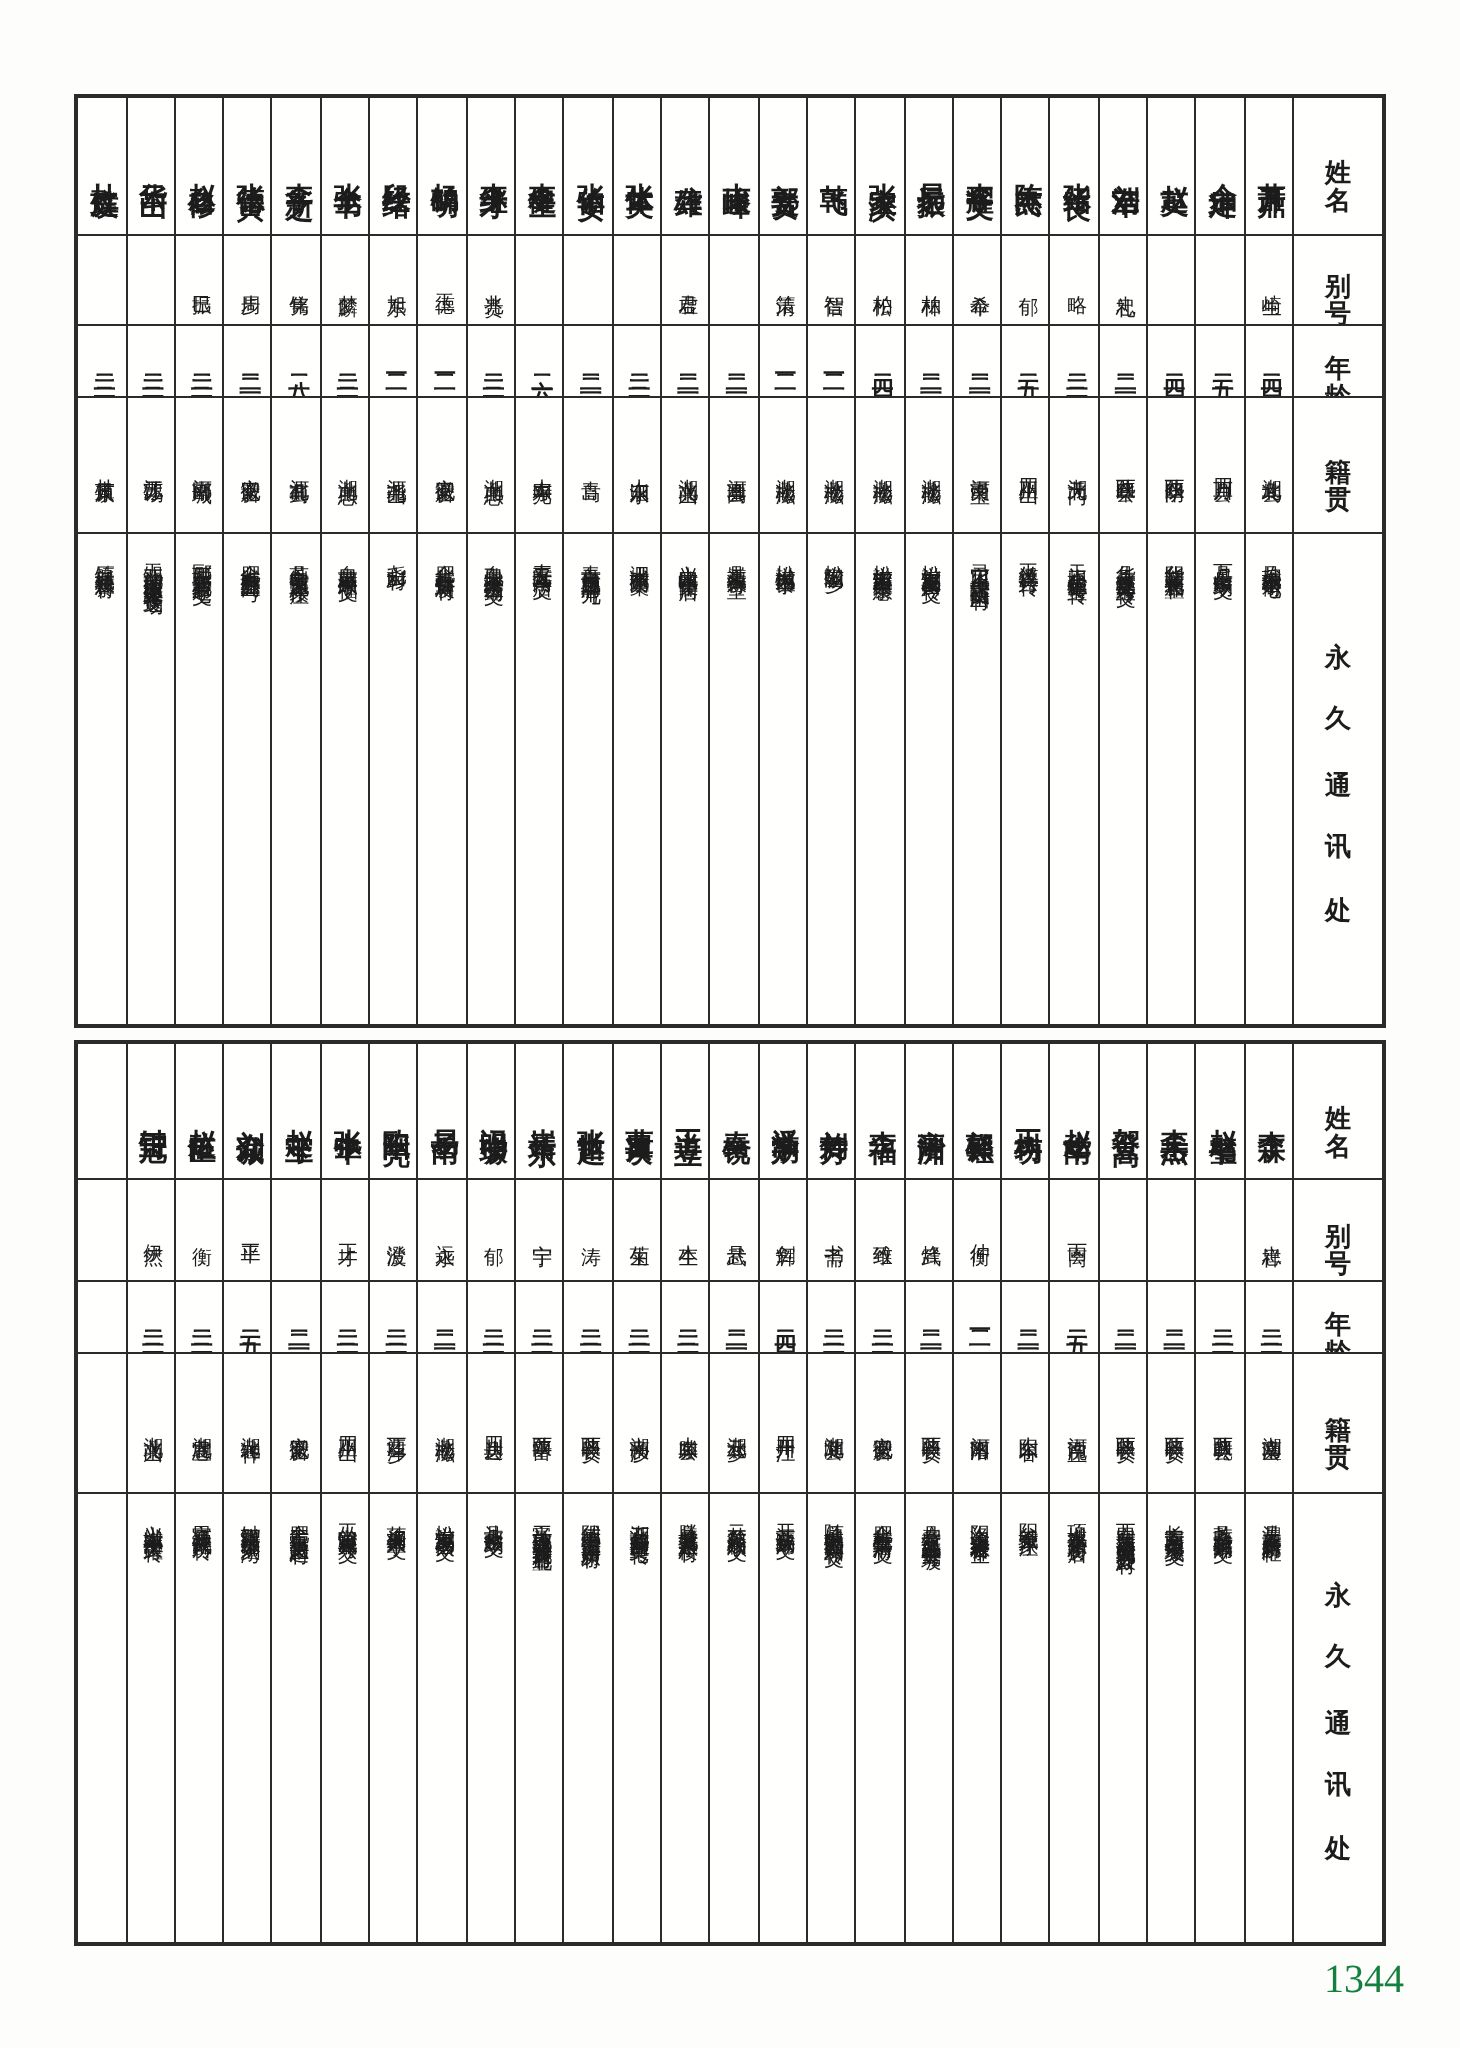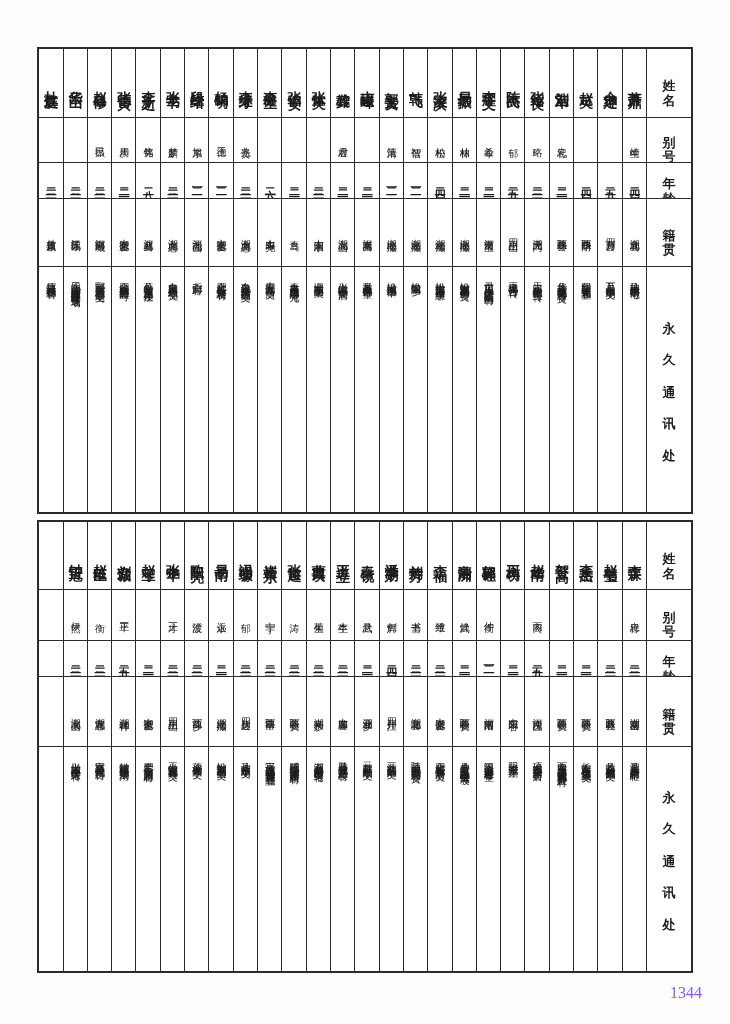--- a/index.html
+++ b/index.html
@@ -61,23 +61,23 @@
   .native-text{font-size:10px;letter-spacing:1px;}
   .addr-text{font-size:10px;letter-spacing:1px;max-height:100%;}
   .r-addr{align-items:flex-start;justify-content:center;padding-top:7px;}
   .hdr .cell{background:#fffffe;}
   .hdr-2{font-size:13px;font-weight:700;letter-spacing:14px;}
   .hdr-addr{font-size:13px;font-weight:700;letter-spacing:32px;}
   .hdr .r-addr{align-items:center;padding-top:0;}
   .page-number{
     position:absolute;
     right:28px;bottom:22px;
-    font-size:16px;
+    font-size:20px;
     font-family:"Liberation Serif","DejaVu Serif",serif;
-    color:#8b5cf6;
+    color:#15803d;
   }
 </style>
 </head>
 <body>
 
 <div class="page">
   <div class="sheet">
     <div class="dtable t1">
         <div class="col hdr">
           <div class="cell r-name">

